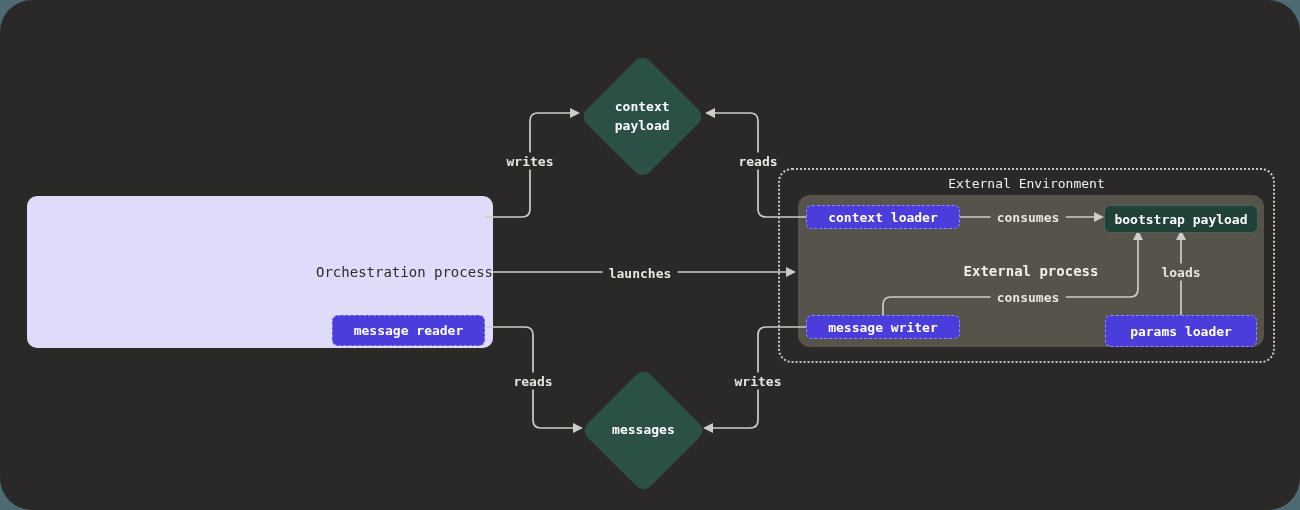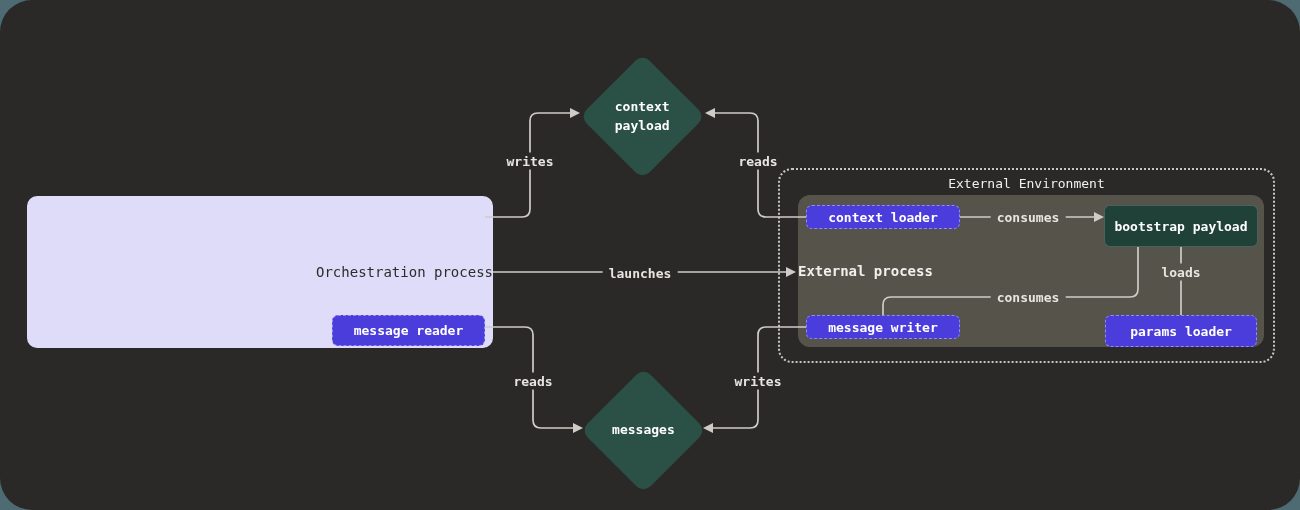--- a/index.html
+++ b/index.html
@@ -32,21 +32,21 @@
     border:2px dotted #c9c6c2;border-radius:14px;box-sizing:border-box;
   }
   #env-title{
     left:778px;top:176px;width:497px;text-align:center;
     color:#f2f0ed;font-size:13px;font-weight:400;
   }
   
   #extproc{
     left:798px;top:195px;width:466px;height:152px;
     background:#56534a;border-radius:12px;
-    display:flex;align-items:center;justify-content:flex-start;
+    display:flex;align-items:center;justify-content:center;
   }
   #extproc .box-label{color:#f2f0ed;font-size:14px;font-weight:700;}
   
   .diamond{
     width:89px;height:89px;border-radius:10px;background:#2b5046;
     transform:rotate(45deg);
     display:flex;align-items:center;justify-content:center;
   }
   .diamond .diamond-label{
     transform:rotate(-45deg);
@@ -61,21 +61,21 @@
     display:flex;align-items:center;justify-content:center;
     color:#fff;font-size:13px;font-weight:700;cursor:pointer;
   }
   .chip.purple{background:#4b3ddb;border:1px dashed rgba(222,220,249,.5);}
   .chip.green{background:#1f4137;border:1px solid rgba(255,255,255,.18);}
   #btn-context-injector{left:332px;top:205px;width:153px;height:24px;}
   #btn-message-reader  {left:332px;top:315px;width:153px;height:31px;}
   #btn-context-loader  {left:806px;top:205px;width:154px;height:24px;}
   #btn-message-writer  {left:806px;top:315px;width:154px;height:24px;}
   #btn-params-loader   {left:1105px;top:315px;width:152px;height:32px;}
-  #chip-bootstrap      {left:1104px;top:205px;width:154px;height:42px;}
+  #chip-bootstrap      {left:1104px;top:205px;width:154px;height:28px;}
   
   #wires{left:0;top:0;pointer-events:none;}
   #wires path.line{fill:none;stroke:#cfccc8;stroke-width:1.7;stroke-linejoin:round;}
   #wires path.head{fill:#cfccc8;stroke:none;}
   
   .edge-label{
     transform:translate(-50%,-50%);
     padding:1px 6px;color:#e8e5e1;font-size:13px;font-weight:700;
     white-space:nowrap;
   }

